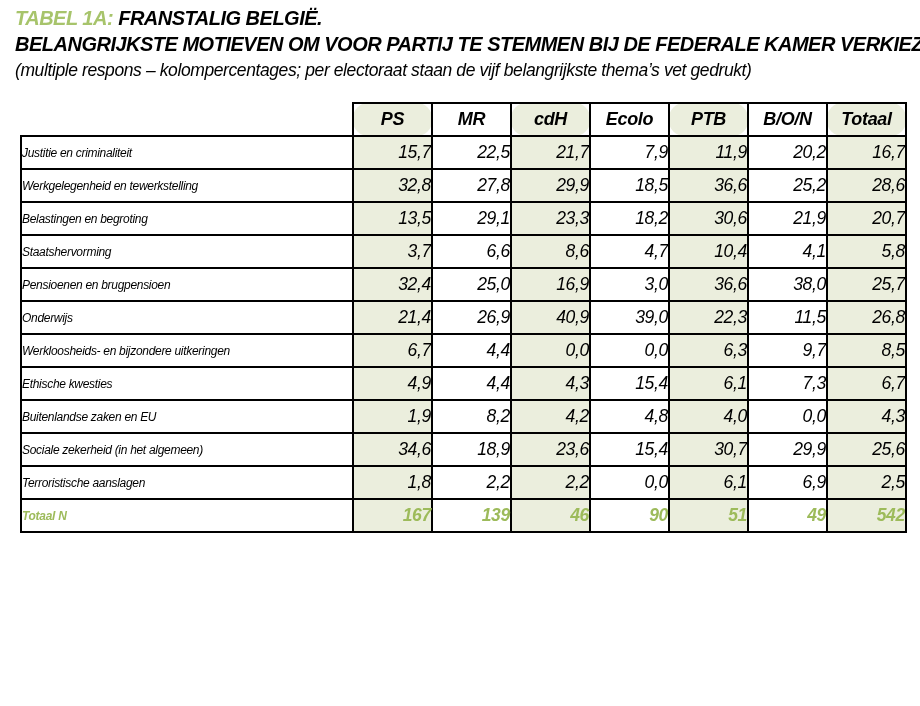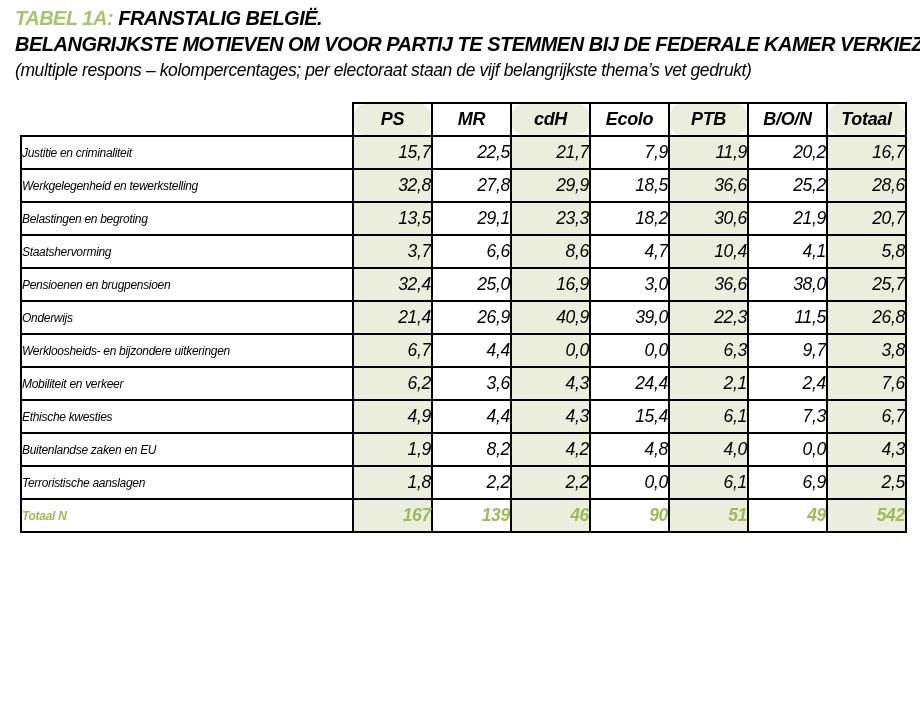--- a/index.html
+++ b/index.html
@@ -188,51 +188,51 @@
           <td class="val shaded">26,8</td>
         </tr>
         <tr>
           <th class="row-label">Werkloosheids- en bijzondere uitkeringen</th>
           <td class="val shaded">6,7</td>
           <td class="val">4,4</td>
           <td class="val shaded">0,0</td>
           <td class="val">0,0</td>
           <td class="val shaded">6,3</td>
           <td class="val">9,7</td>
-          <td class="val shaded">3,8</td>
-        </tr>
-        <tr>
-          <th class="row-label">Mobiliteit en verkeer</th>
-          <td class="val shaded">6,2</td>
-          <td class="val">3,6</td>
-          <td class="val shaded">4,3</td>
-          <td class="val b">24,4</td>
-          <td class="val shaded">2,1</td>
-          <td class="val">2,4</td>
-          <td class="val shaded">7,6</td>
+          <td class="val shaded">8,5</td>
         </tr>
         <tr>
           <th class="row-label">Ethische kwesties</th>
           <td class="val shaded">4,9</td>
           <td class="val">4,4</td>
           <td class="val shaded">4,3</td>
           <td class="val">15,4</td>
           <td class="val shaded">6,1</td>
           <td class="val">7,3</td>
           <td class="val shaded">6,7</td>
         </tr>
         <tr>
           <th class="row-label">Buitenlandse zaken en EU</th>
           <td class="val shaded">1,9</td>
           <td class="val">8,2</td>
           <td class="val shaded">4,2</td>
           <td class="val">4,8</td>
           <td class="val shaded">4,0</td>
           <td class="val">0,0</td>
           <td class="val shaded">4,3</td>
+        </tr>
+        <tr>
+          <th class="row-label">Sociale zekerheid (in het algemeen)</th>
+          <td class="val shaded b">34,6</td>
+          <td class="val">18,9</td>
+          <td class="val shaded">23,6</td>
+          <td class="val">15,4</td>
+          <td class="val shaded b">30,7</td>
+          <td class="val b">29,9</td>
+          <td class="val shaded">25,6</td>
         </tr>
         <tr>
           <th class="row-label">Terroristische aanslagen</th>
           <td class="val shaded">1,8</td>
           <td class="val">2,2</td>
           <td class="val shaded">2,2</td>
           <td class="val">0,0</td>
           <td class="val shaded">6,1</td>
           <td class="val">6,9</td>
           <td class="val shaded">2,5</td>

